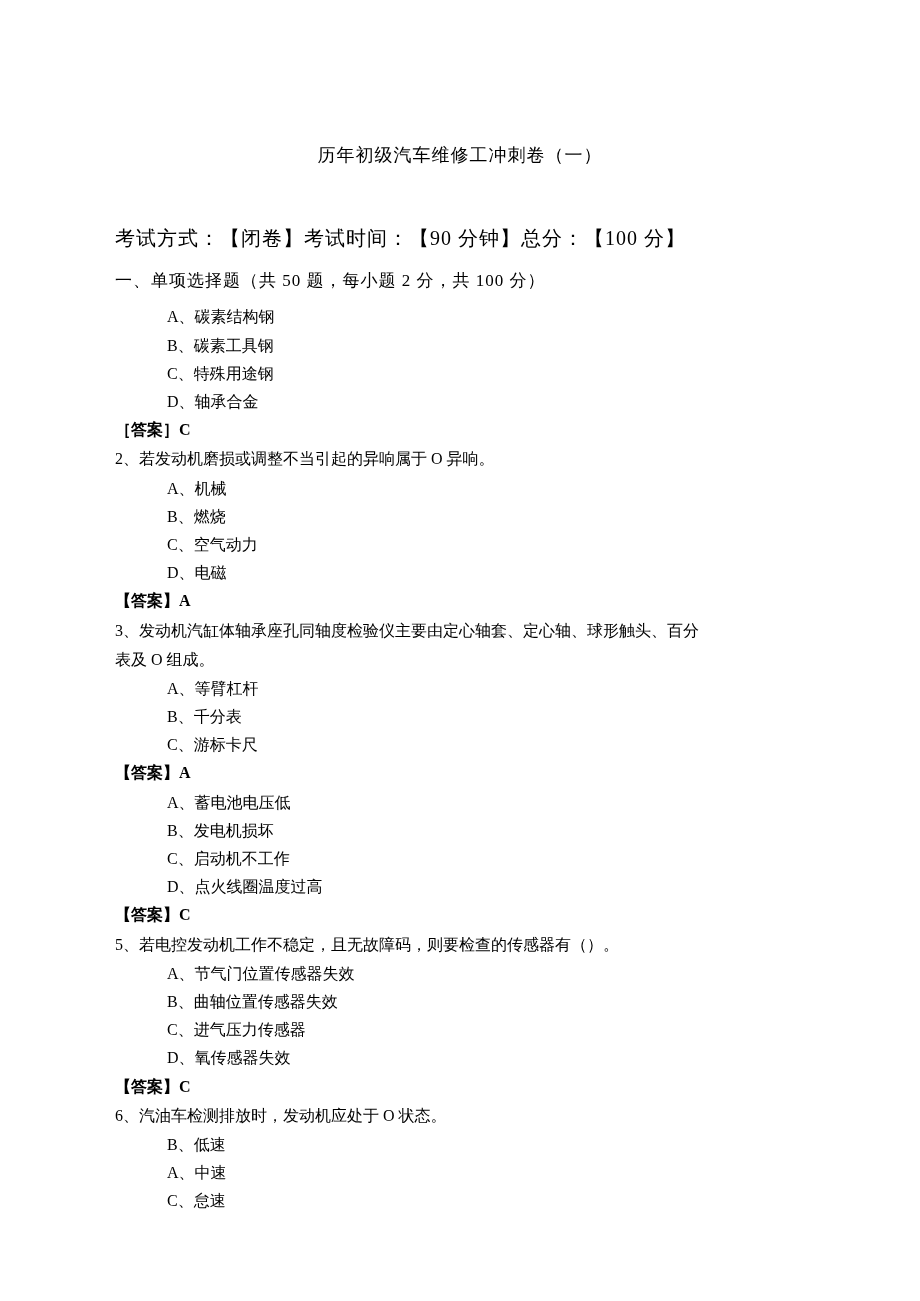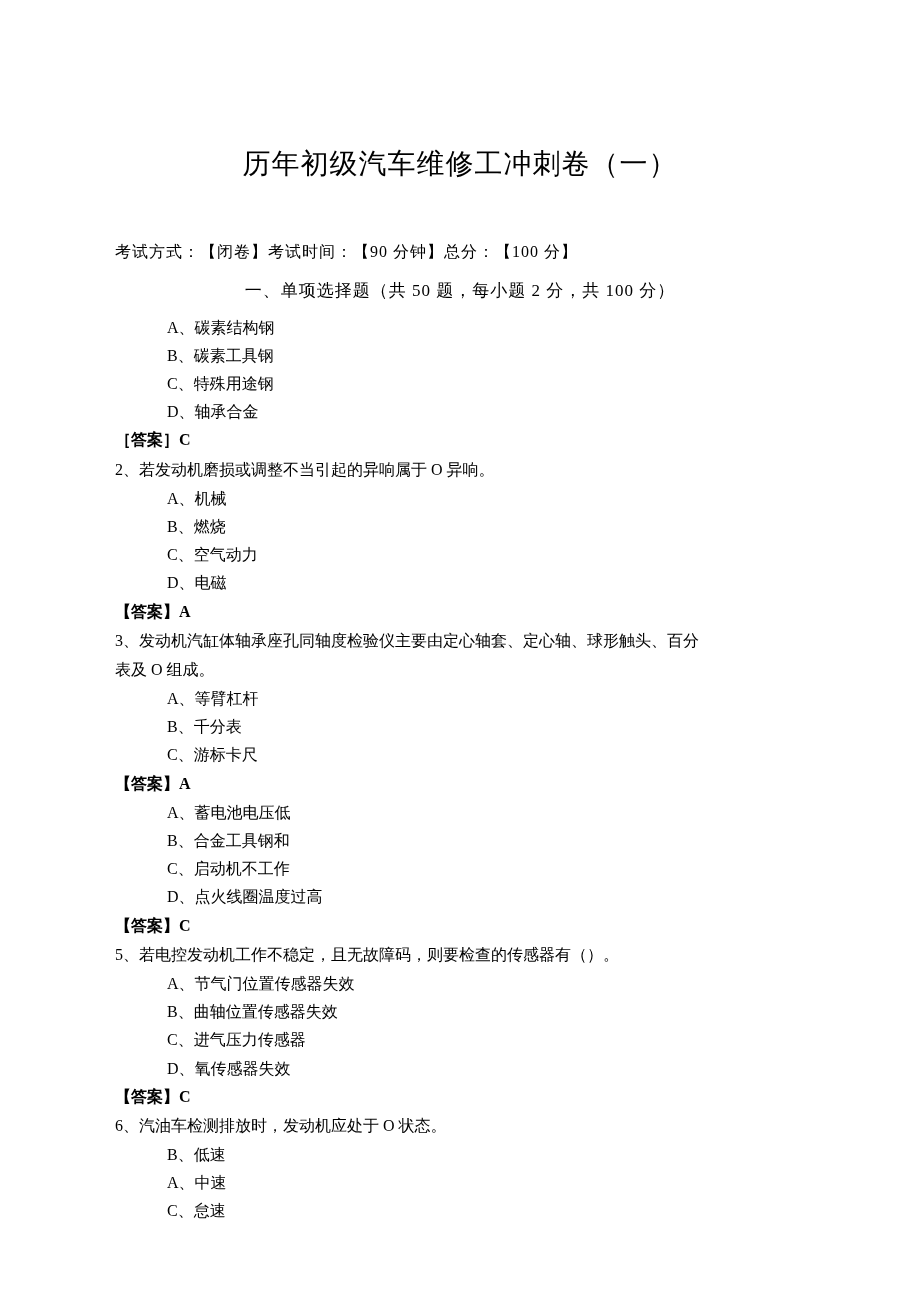--- a/index.html
+++ b/index.html
@@ -11,35 +11,34 @@
       background: #ffffff;
       font-family: "SimSun", "宋体", serif;
       font-size: 16px;
       line-height: 1.7;
       color: #000000;
       width: 920px;
       padding: 140px 115px 60px 115px;
     }
     .title {
       text-align: center;
-      font-size: 28px;
+      font-size: 18px;
       font-weight: normal;
       margin-bottom: 50px;
       letter-spacing: 1px;
     }
     .exam-info {
-      font-size: 16px;
+      font-size: 20px;
       margin-bottom: 12px;
       letter-spacing: 1px;
     }
     .section-header {
       font-size: 17px;
       margin-bottom: 8px;
       letter-spacing: 1px;
-      text-align: center;
     }
     .question {
       margin-bottom: 2px;
     }
     .q-stem {
       margin-bottom: 2px;
     }
     .q-stem-cont {
       margin-bottom: 2px;
     }
@@ -83,21 +82,21 @@
   <div class="q-stem">3、发动机汽缸体轴承座孔同轴度检验仪主要由定心轴套、定心轴、球形触头、百分</div>
   <div class="q-stem-cont">表及 O 组成。</div>
   <div class="q-option">A、等臂杠杆</div>
   <div class="q-option">B、千分表</div>
   <div class="q-option">C、游标卡尺</div>
   <div class="q-answer">【答案】A</div>
 </div>
 
 <div class="question">
   <div class="q-option">A、蓄电池电压低</div>
-  <div class="q-option">B、合金工具钢和</div>
+  <div class="q-option">B、发电机损坏</div>
   <div class="q-option">C、启动机不工作</div>
   <div class="q-option">D、点火线圈温度过高</div>
   <div class="q-answer">【答案】C</div>
 </div>
 
 <div class="question">
   <div class="q-stem">5、若电控发动机工作不稳定，且无故障码，则要检查的传感器有（）。</div>
   <div class="q-option">A、节气门位置传感器失效</div>
   <div class="q-option">B、曲轴位置传感器失效</div>
   <div class="q-option">C、进气压力传感器</div>

